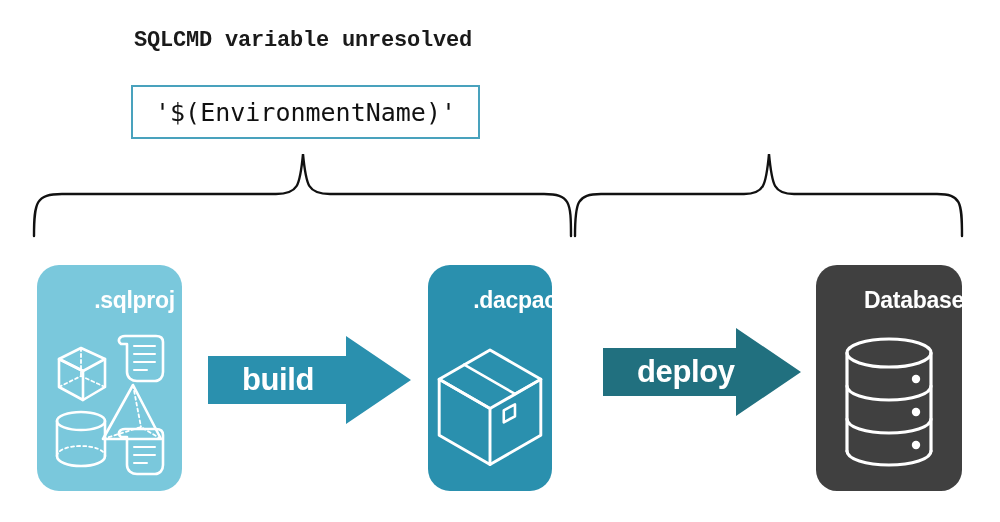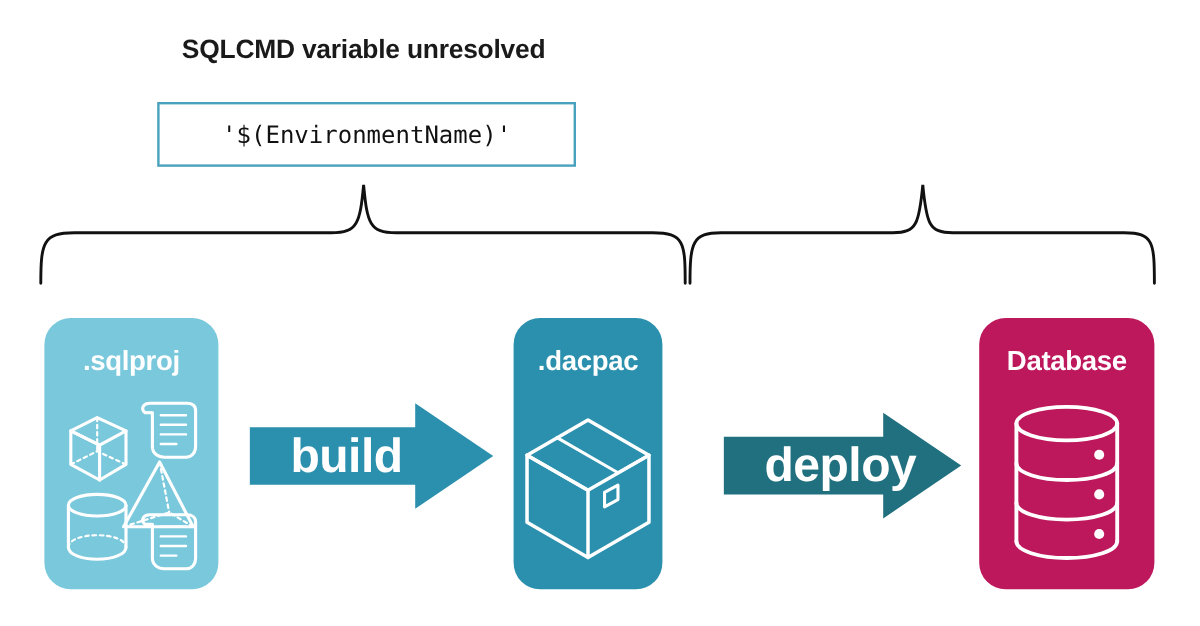--- a/index.html
+++ b/index.html
@@ -17,42 +17,42 @@
   #canvas {
     position: absolute;
     left: 0; top: 0;
     width: 1000px;
     height: 522px;
   }
 
   
   .heading {
     position: absolute;
-    font-family: Liberation Sans, sans-serif;
+    font-family: Liberation Mono, monospace;
     font-weight: bold;
     font-size: 22px;
     color: #1a1a1a;
     text-align: center;
     white-space: nowrap;
     letter-spacing: -0.2px;
   }
   #heading-left  { left: 53px;  top: 28px; width: 500px; }
   #heading-right { left: 567px; top: 28px; width: 400px; }
 
   
   .code-box {
     position: absolute;
     box-sizing: border-box;
     border: 2px solid #49a2bd;
     background: #ffffff;
     display: flex;
     align-items: center;
     justify-content: center;
     font-family: "DejaVu Sans Mono", "Liberation Mono", monospace;
-    font-size: 20px;
+    font-size: 25px;
     color: #111111;
     letter-spacing: 0px;
     white-space: nowrap;
   }
   #code-box-left  { left: 131px; top: 85px; width: 349px; height: 54px; }
   #code-box-right { left: 668px; top: 85px; width: 198px; height: 54px; }
 
   
   #braces-layer {
     position: absolute;
@@ -73,20 +73,21 @@
     top: 22px;
     left: 0;
     width: 100%;
     text-align: center;
     font-family: "Liberation Sans", sans-serif;
     font-weight: bold;
     font-size: 23px;
     color: #ffffff;
     letter-spacing: -0.3px;
     white-space: nowrap;
+    padding-left: 25px;
   }
   .stage-art {
     position: absolute;
     left: 0;
     top: 58px;
     width: 100%;
     height: 166px;
   }
   #box-sqlproj  { left: 37px;  top: 265px; width: 145px; height: 226px; }
   #box-dacpac   { left: 428px; top: 265px; width: 124px; height: 226px; }
@@ -99,29 +100,29 @@
   .arrow-label {
     position: absolute;
     top: 0;
     left: 0;
     width: 100%;
     height: 100%;
     display: flex;
     align-items: center;
     font-family: "Liberation Sans", sans-serif;
     font-weight: bold;
-    font-size: 40px;
+    font-size: 31px;
     color: #ffffff;
     letter-spacing: -0.4px;
     white-space: nowrap;
     box-sizing: border-box;
     padding-left: 34px;
   }
   #arrow-build  { left: 208px; top: 334px; width: 203px; height: 92px; }
-  #arrow-deploy { left: 603px; top: 342px; width: 198px; height: 92px; }
+  #arrow-deploy { left: 603px; top: 326px; width: 198px; height: 92px; }
 </style>
 </head>
 <body>
 
 <div id="canvas">
 
   <div class="heading" id="heading-left">SQLCMD variable unresolved</div>
 
 
   <div class="code-box" id="code-box-left">'$(EnvironmentName)'</div>
@@ -217,21 +218,21 @@
     </svg>
   </div>
 
   <div class="arrow" id="arrow-deploy">
     <svg viewBox="0 0 198 92" width="198" height="92">
       <path fill="#21707f" d="M 0 22 L 133 22 L 133 2 L 198 46 L 133 90 L 133 70 L 0 70 Z"></path>
     </svg>
     <div class="arrow-label">deploy</div>
   </div>
 
-  <div class="stage-box" id="box-database" style="background:#be185d;">
+  <div class="stage-box" id="box-database" style="background:#404040;border-radius:21px;">
     <div class="stage-label">Database</div>
     <svg class="stage-art" viewBox="0 0 146 166">
       <g fill="none" stroke="#ffffff" stroke-width="3.2" stroke-linecap="round" stroke-linejoin="round">
         <ellipse cx="73" cy="30" rx="42" ry="14"></ellipse>
         <path d="M 31 30 L 31 128"></path>
         <path d="M 115 30 L 115 128"></path>
         <path d="M 31 128 C 31 136, 50 142, 73 142 C 96 142, 115 136, 115 128"></path>
         <path d="M 31 63 C 31 71, 50 77, 73 77 C 96 77, 115 71, 115 63"></path>
         <path d="M 31 96 C 31 104, 50 110, 73 110 C 96 110, 115 104, 115 96"></path>
       </g>

